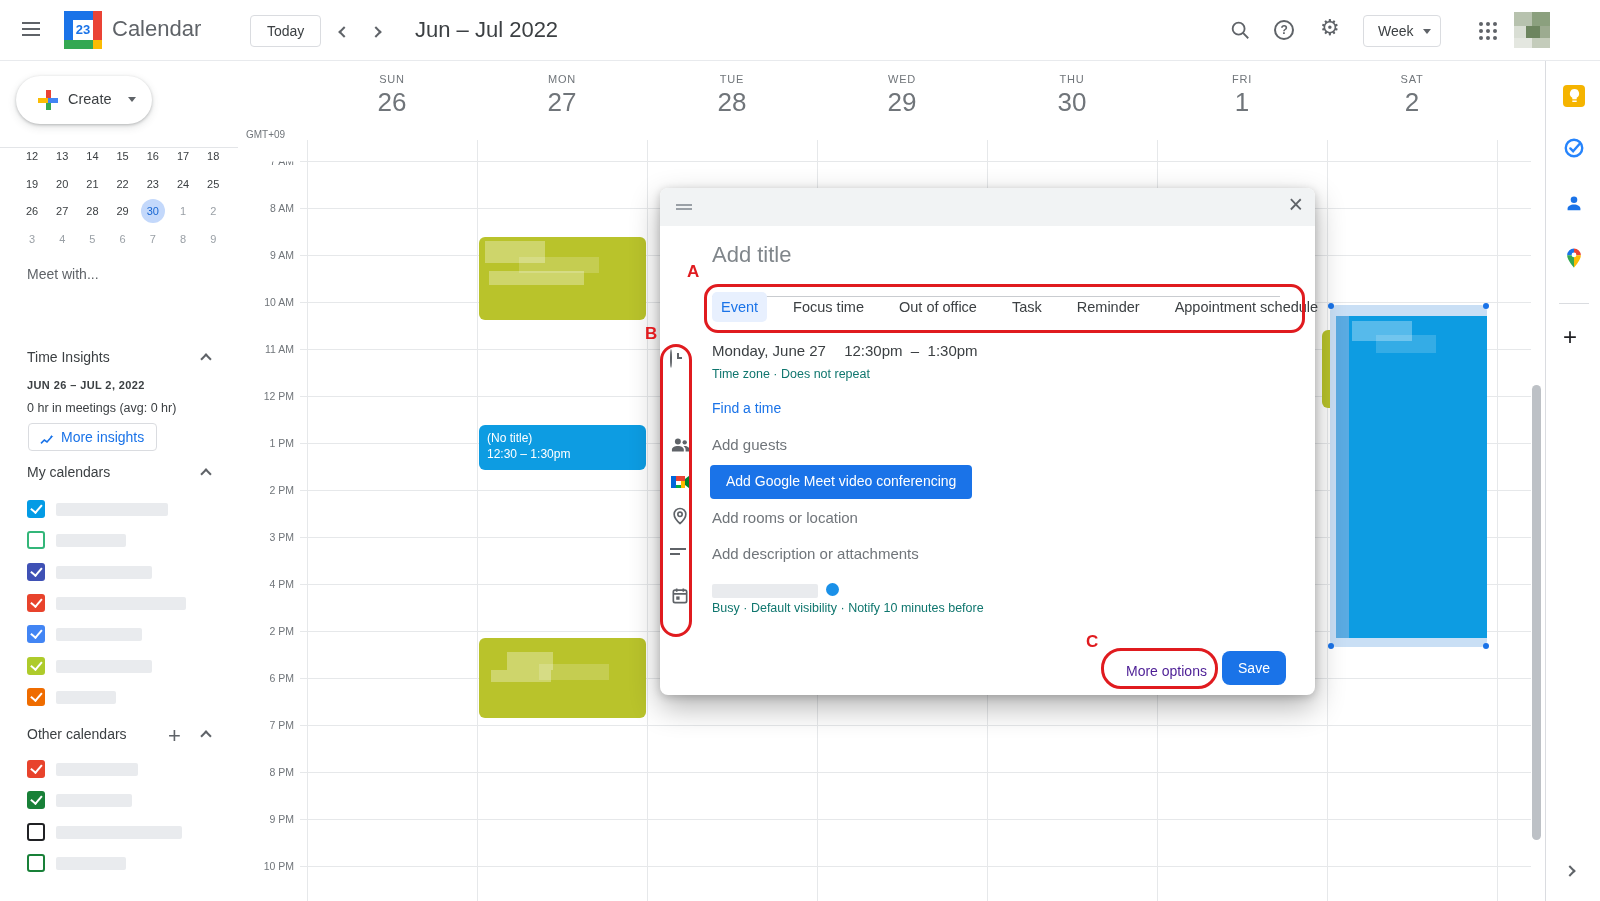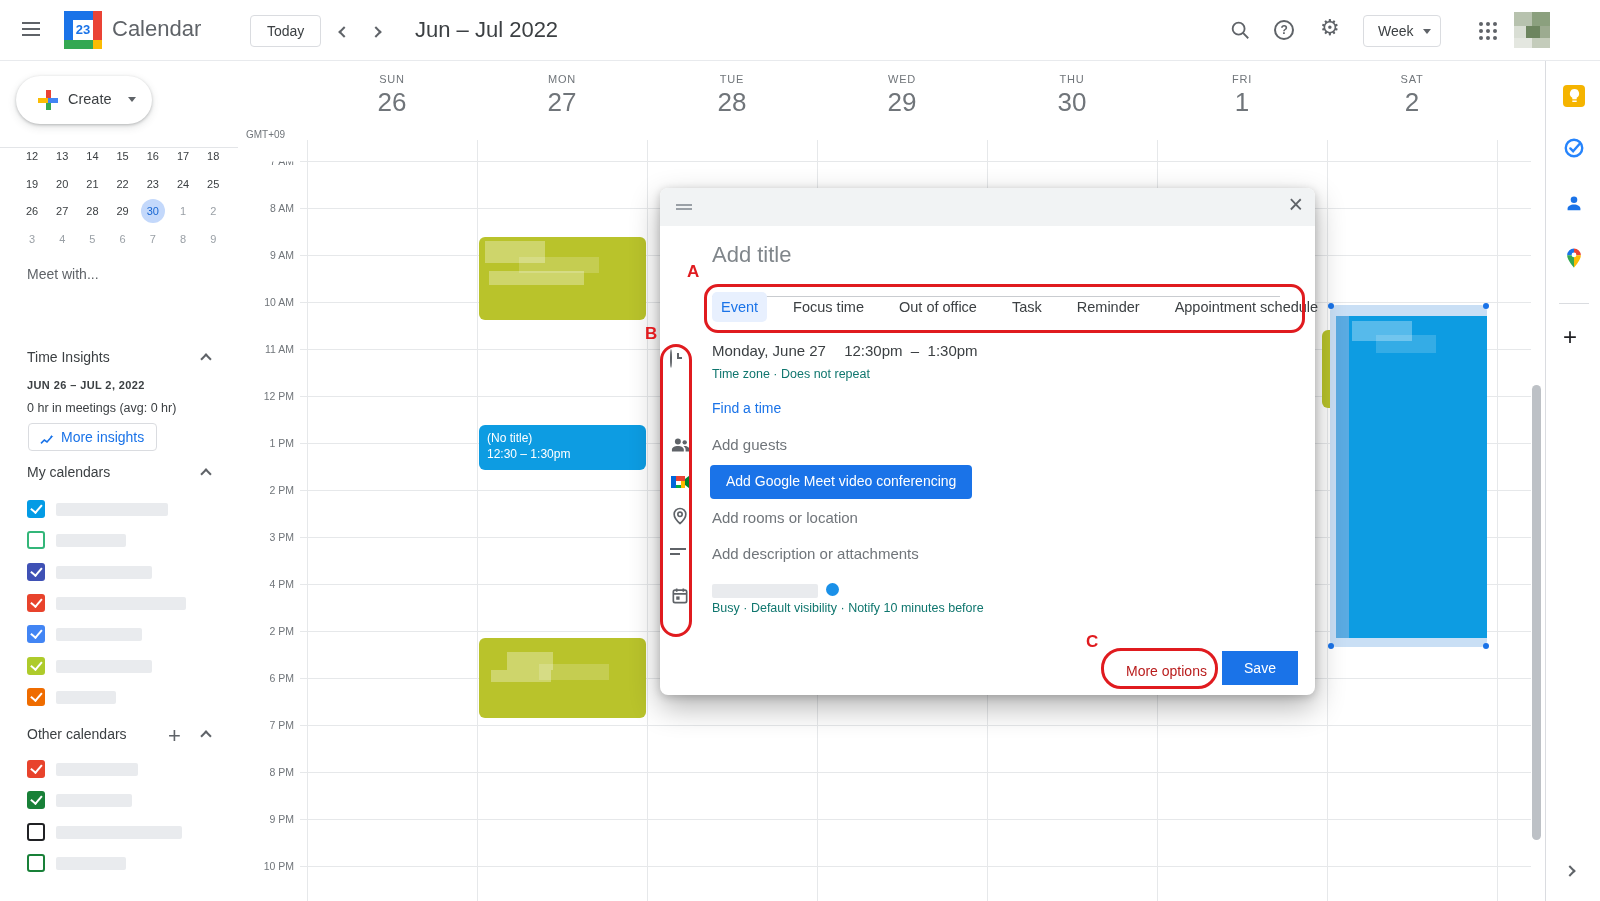--- a/index.html
+++ b/index.html
@@ -117,22 +117,22 @@
   .desc-ic { position:relative; margin-top:5px; width:16px; height:2px; background:#5f6368; }
   .desc-ic::before { content:""; position:absolute; top:5px; width:16px; height:2px; background:#5f6368; }
   .desc-ic::after { content:""; position:absolute; top:10px; width:10px; height:2px; background:#5f6368; }
   .dlg-row-main { position:absolute; left:52px; font-size:15px; color:#3c4043; }
   .dlg-row-sub { position:absolute; left:52px; font-size:12.5px; color:#0f766e; }
   .dlg-link { position:absolute; left:52px; font-size:14px; font-weight:500; color:#1a73e8; cursor:pointer; }
   .dlg-ph { position:absolute; left:52px; font-size:15px; color:#70757a; cursor:pointer; }
   .meet-btn { position:absolute; left:50px; top:277px; height:34px; padding:0 16px; line-height:33px; background:#1a73e8; color:#fff; font-size:14px; font-weight:500; border-radius:4px; cursor:pointer; }
   .cal-blur { position:absolute; left:52px; top:396px; width:106px; height:14px; background:#e9ebee; border-radius:2px; }
   .cal-dot { position:absolute; left:166px; top:395px; width:13px; height:13px; border-radius:50%; background:#1a90e8; }
-  .more-options { position:absolute; left:452px; top:467px; font-size:14px; font-weight:500; color:#b91c1c; padding:8px 14px; cursor:pointer; }
-  .save-btn { position:absolute; left:562px; top:463px; width:76px; height:34px; line-height:34px; text-align:center; background:#1a73e8; color:#fff; font-size:14px; font-weight:500; border-radius:0; cursor:pointer; }
+  .more-options { position:absolute; left:452px; top:467px; font-size:14px; font-weight:500; color:#4c1d95; padding:8px 14px; cursor:pointer; }
+  .save-btn { position:absolute; left:562px; top:463px; width:64px; height:34px; line-height:34px; text-align:center; background:#1a73e8; color:#fff; font-size:14px; font-weight:500; border-radius:8px; cursor:pointer; }
   .dt-gap { display:inline-block; width:14px; }
 
   
   .ann { position:absolute; border:3px solid #e01b1f; border-radius:16px; z-index:20; pointer-events:none; }
   .ann-label { position:absolute; color:#e01b1f; font-size:17px; font-weight:bold; z-index:20; }
   #ann-a { left:704px; top:284px; width:601px; height:49px; border-radius:14px; }
   #ann-b { left:660px; top:344px; width:32px; height:293px; border-radius:16px; }
   #ann-c { left:1101px; top:648px; width:117px; height:41px; border-radius:20px; }
 </style>
 </head>

